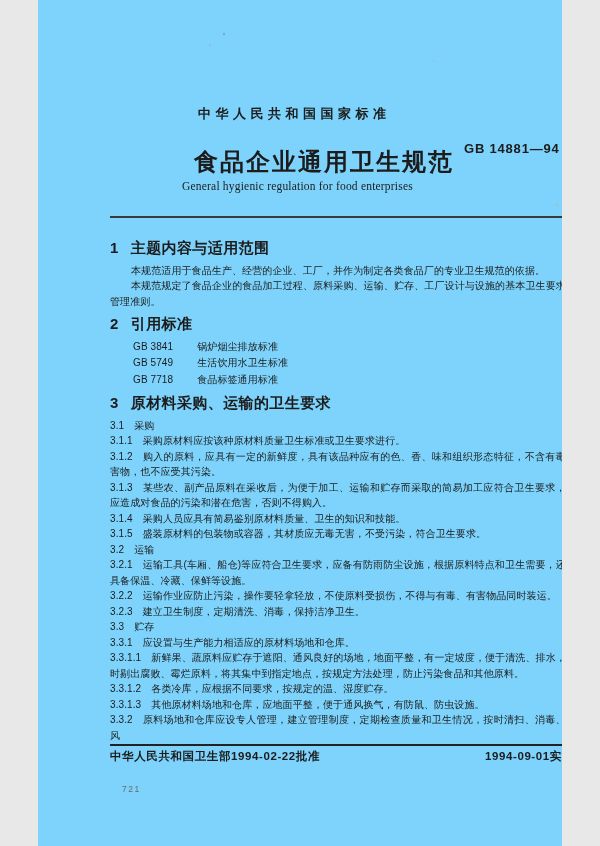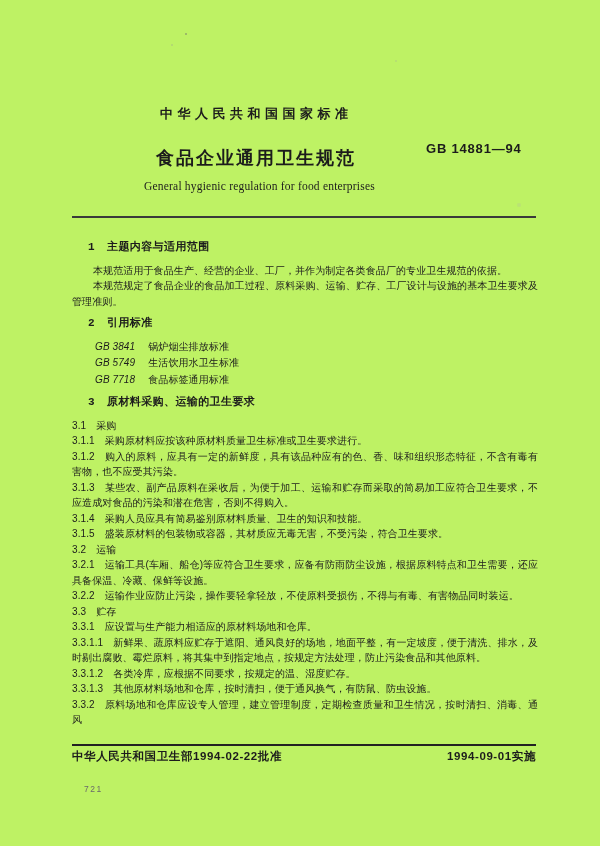--- a/index.html
+++ b/index.html
@@ -1,33 +1,33 @@
 <!DOCTYPE html>
 <html><head>
 <meta charset="utf-8">
 <style>
   html, body { margin: 0; padding: 0; background: #e8e8e8; }
   .page {
     position: relative;
-    width: 600px; height: 846px;
+    width: 524px; height: 846px;
     margin: 0 auto;
-    background: #bef264;
+    background: #7dd3fc;
     overflow: hidden;
     font-family: "Liberation Sans", "DejaVu Sans", sans-serif;
     color: #1c1c1c;
   }
   
   .hdr-label {
     position: absolute; left: 160px; top: 105px;
     font-size: 13px; font-weight: bold; letter-spacing: 4.5px;
     white-space: nowrap;
   }
   .hdr-title {
     position: absolute; left: 156px; top: 146px;
-    font-size: 18px; font-weight: bold; letter-spacing: 2px;
+    font-size: 24px; font-weight: bold; letter-spacing: 2px;
     white-space: nowrap;
   }
   .hdr-code {
     position: absolute; left: 426px; top: 141px;
     font-size: 13px; font-weight: bold; letter-spacing: 0.8px;
     white-space: nowrap;
   }
   .hdr-en {
     position: absolute; left: 144px; top: 180px;
     font-family: "Liberation Serif", "DejaVu Serif", serif;
@@ -38,30 +38,29 @@
   .rule-top { top: 216px; height: 1.6px; }
   .rule-bottom { top: 744px; height: 2px; background: #222; }
   
   .doc-body {
     position: absolute; left: 72px; top: 240px; width: 466px;
     font-size: 10px; line-height: 15.5px; letter-spacing: 0.1px;
     text-align: justify;
   }
   .doc-body p { margin: 0; }
   .doc-body p.heading {
-    font-weight: bold; font-size: 11px; letter-spacing: 0.4px;
-    margin: 7px 16px;
-    font-family: Liberation Mono, monospace;
+    font-weight: bold; font-size: 15px; letter-spacing: 0.4px;
+    margin: 7px 0;
   }
   .doc-body p.heading:first-child { margin-top: 0; }
   .doc-body p.para { text-indent: 21px; }
   .doc-body p.ref { padding-left: 23px; line-height: 16.5px; }
   .doc-body .num { margin-right: 10px; white-space: nowrap; }
   .doc-body p.heading .num { margin-right: 12px; }
-  .doc-body .code { margin-right: 13px; white-space: nowrap; font-style: italic; }
+  .doc-body .code { margin-right: 24px; white-space: nowrap; }
   
   .footer {
     position: absolute; left: 72px; top: 749px; width: 464px;
     display: flex; justify-content: space-between;
     font-size: 11.5px; font-weight: bold; letter-spacing: 0.6px; text-align: center;
   }
   .pagenum {
     position: absolute; left: 84px; top: 784px;
     font-size: 8.5px; color: #6a6a6a; letter-spacing: 1.5px;
   }
@@ -100,25 +99,26 @@
       <p class="blk heading"><span class="num">3</span><span class="txt">原材料采购、运输的卫生要求</span></p>
       <p class="blk clause"><span class="num">3.1</span><span class="txt">采购</span></p>
       <p class="blk clause"><span class="num">3.1.1</span><span class="txt">采购原材料应按该种原材料质量卫生标准或卫生要求进行。</span></p>
       <p class="blk clause"><span class="num">3.1.2</span><span class="txt">购入的原料，应具有一定的新鲜度，具有该品种应有的色、香、味和组织形态特征，不含有毒有害物，也不应受其污染。</span></p>
       <p class="blk clause"><span class="num">3.1.3</span><span class="txt">某些农、副产品原料在采收后，为便于加工、运输和贮存而采取的简易加工应符合卫生要求，不应造成对食品的污染和潜在危害，否则不得购入。</span></p>
       <p class="blk clause"><span class="num">3.1.4</span><span class="txt">采购人员应具有简易鉴别原材料质量、卫生的知识和技能。</span></p>
       <p class="blk clause"><span class="num">3.1.5</span><span class="txt">盛装原材料的包装物或容器，其材质应无毒无害，不受污染，符合卫生要求。</span></p>
       <p class="blk clause"><span class="num">3.2</span><span class="txt">运输</span></p>
       <p class="blk clause"><span class="num">3.2.1</span><span class="txt">运输工具(车厢、船仓)等应符合卫生要求，应备有防雨防尘设施，根据原料特点和卫生需要，还应具备保温、冷藏、保鲜等设施。</span></p>
       <p class="blk clause"><span class="num">3.2.2</span><span class="txt">运输作业应防止污染，操作要轻拿轻放，不使原料受损伤，不得与有毒、有害物品同时装运。</span></p>
+      <p class="blk clause"><span class="num">3.2.3</span><span class="txt">建立卫生制度，定期清洗、消毒，保持洁净卫生。</span></p>
       <p class="blk clause"><span class="num">3.3</span><span class="txt">贮存</span></p>
       <p class="blk clause"><span class="num">3.3.1</span><span class="txt">应设置与生产能力相适应的原材料场地和仓库。</span></p>
       <p class="blk clause"><span class="num">3.3.1.1</span><span class="txt">新鲜果、蔬原料应贮存于遮阳、通风良好的场地，地面平整，有一定坡度，便于清洗、排水，及时剔出腐败、霉烂原料，将其集中到指定地点，按规定方法处理，防止污染食品和其他原料。</span></p>
       <p class="blk clause"><span class="num">3.3.1.2</span><span class="txt">各类冷库，应根据不同要求，按规定的温、湿度贮存。</span></p>
-      <p class="blk clause"><span class="num">3.3.1.3</span><span class="txt">其他原材料场地和仓库，按时清扫，便于通风换气，有防鼠、防虫设施。</span></p>
+      <p class="blk clause"><span class="num">3.3.1.3</span><span class="txt">其他原材料场地和仓库，应地面平整，便于通风换气，有防鼠、防虫设施。</span></p>
       <p class="blk clause"><span class="num">3.3.2</span><span class="txt">原料场地和仓库应设专人管理，建立管理制度，定期检查质量和卫生情况，按时清扫、消毒、通风</span></p>
     </div>
 
   <div class="rule rule-bottom"></div>
   <div class="footer">
     <span>中华人民共和国卫生部1994-02-22批准</span>
     <span>1994-09-01实施</span>
   </div>
   <div class="pagenum">721</div>
 </div>

